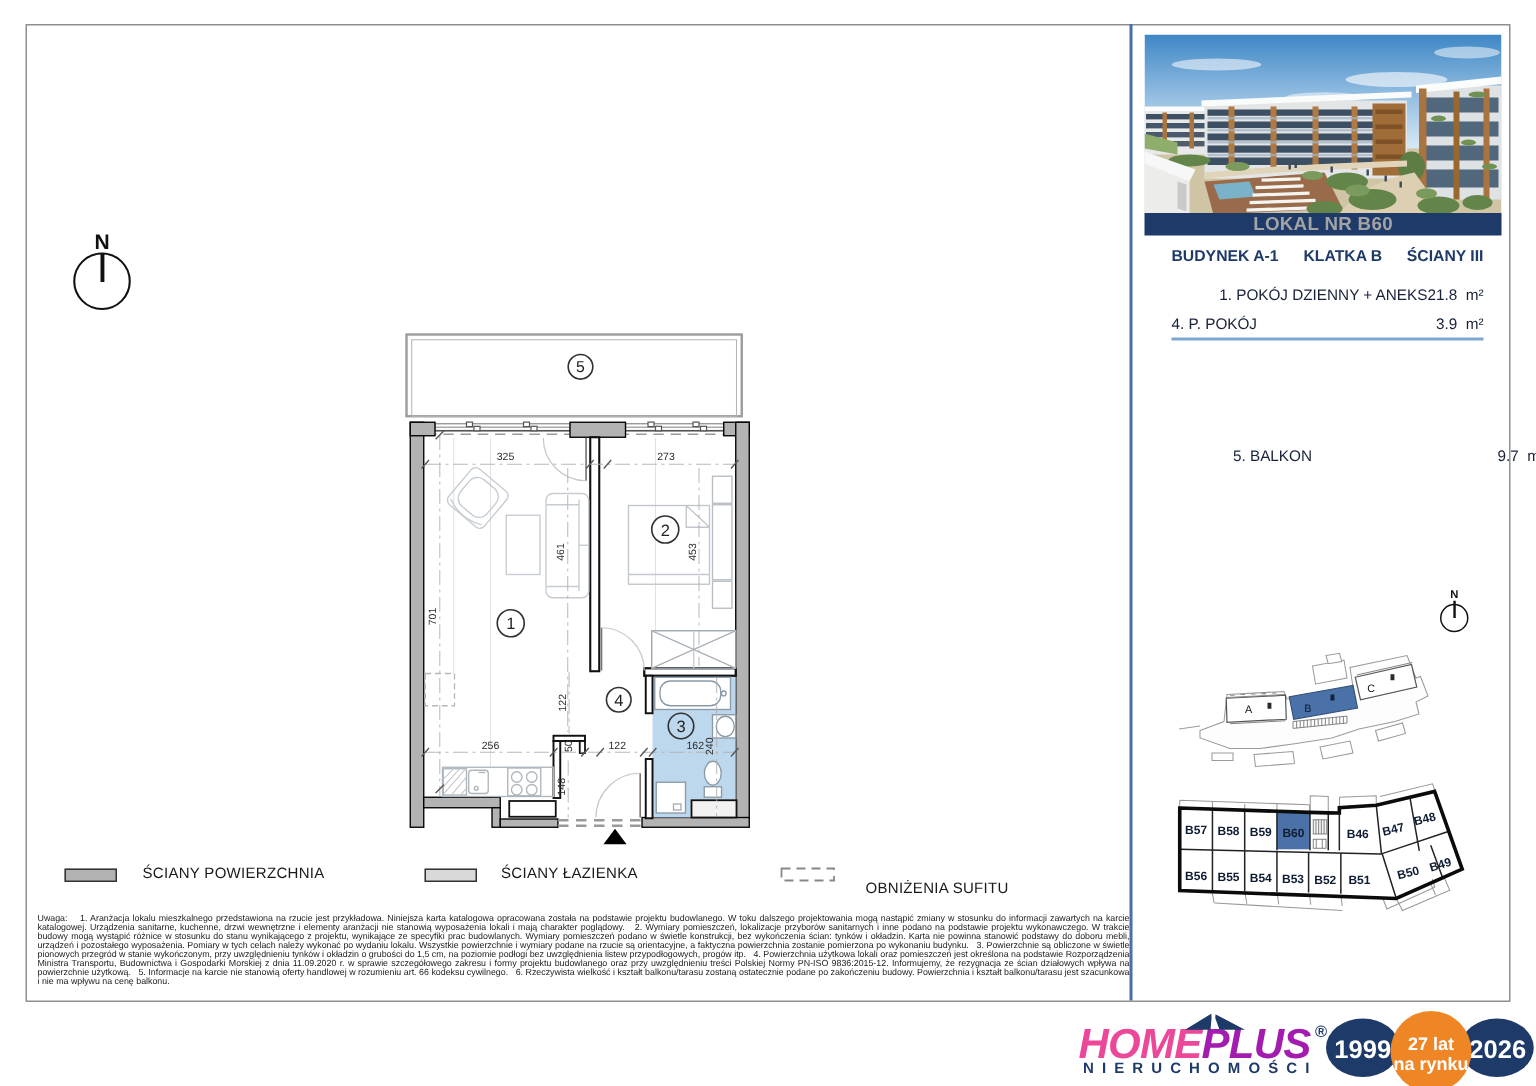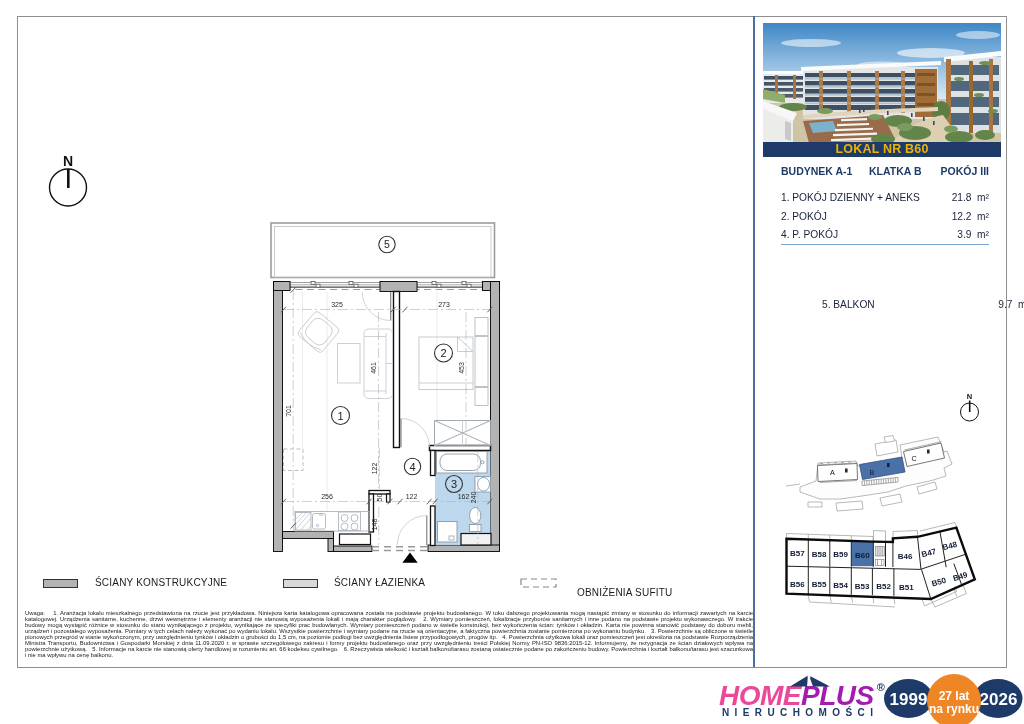--- a/index.html
+++ b/index.html
@@ -368,34 +368,33 @@
       <rect x="170" y="98" width="1.6" height="4"></rect>
         <rect x="148" y="90" width="1.6" height="4"></rect>
     </g>
 
     <path d="M0 86 L30 96 L30 120 L0 120 Z" fill="#ececea"></path>
     <path d="M0 78 L34 90 L30 98 L0 86 Z" fill="#f6f7f6"></path>
     <path d="M0 66 L22 72 L22 80 L0 76 Z" fill="#8fae6b"></path>
     <path d="M22 98 L28 100 L28 118 L22 116 Z" fill="#c9cac8"></path>
   </svg>
 
-  <div class="abs" style="left:763px;top:142px;width:238px;height:15px;background:#1e3a68;color:#eab308;
+  <div class="abs" style="left:763px;top:142px;width:238px;height:15px;background:#1e3a68;color:#a3a3a3;
        font-size:12.5px;font-weight:bold;text-align:center;line-height:15px;letter-spacing:0.2px;">LOKAL NR B60</div>
 
   <div class="abs navy" style="left:781px;top:165px;width:208px;font-size:10.5px;font-weight:bold;">
     <span style="float:left;">BUDYNEK A-1</span>
     <span class="abs" style="left:88px;">KLATKA B</span>
-    <span style="float:right;">POKÓJ III</span>
+    <span style="float:right;">ŚCIANY III</span>
   </div>
 
   <div class="abs" style="left:781px;top:192px;width:208px;font-size:10.2px;color:#18223a;">
 
-    <div style="height:18.7px;">1. POKÓJ DZIENNY + ANEKS<span style="float:right;">21.8&nbsp; m²</span></div>
-
-    <div style="height:18.7px;">2. POKÓJ<span style="float:right;">12.2&nbsp; m²</span></div>
+    <div style="height:18.7px;text-align:right;">1. POKÓJ DZIENNY + ANEKS<span style="float:right;">21.8&nbsp; m²</span></div>
+
 
 
     <div style="height:14.5px;">4. P. POKÓJ<span style="float:right;">3.9&nbsp; m²</span></div>
 
     <div style="height:1.5px;background:#7ba7d4;margin-bottom:4.5px;"></div>
 
   </div>
 
   <div class="abs" style="left:822px;top:299px;width:208px;font-size:10.2px;color:#18223a;">5. BALKON<span style="float:right;">9.7&nbsp; m²</span></div>
 
@@ -486,21 +485,21 @@
       <text x="862" y="588.6">B53</text>
       <text x="883.5" y="589.2">B52</text>
       <text x="906.3" y="589.6">B51</text>
       <text transform="rotate(-15 939.5 584.5)" x="939.5" y="584.5">B50</text>
       <text transform="rotate(-17 961 579)" x="961" y="579">B49</text>
     </g>
   </svg>
 
   <div class="abs" style="left:43px;top:579px;width:33px;height:7px;background:#b3b3b3;border:1px solid #333;"></div>
 
-  <div class="abs" style="left:95px;top:577px;font-size:10px;color:#1a1a1a;letter-spacing:0.2px;">ŚCIANY KONSTRUKCYJNE</div>
+  <div class="abs" style="left:95px;top:577px;font-size:10px;color:#1a1a1a;letter-spacing:0.2px;">ŚCIANY POWIERZCHNIA</div>
 
   <div class="abs" style="left:283px;top:579px;width:33px;height:7px;background:#d9d9d9;border:1px solid #333;"></div>
 
   <div class="abs" style="left:334px;top:577px;font-size:10px;color:#1a1a1a;letter-spacing:0.2px;">ŚCIANY ŁAZIENKA</div>
 
   <svg class="abs" style="left:520px;top:578px;" width="38" height="11" viewBox="0 0 38 11">
     <rect x="1" y="1" width="35" height="8" stroke="#888" stroke-width="1.2" stroke-dasharray="6 4" fill="none"></rect>
   </svg>
 
   <div class="abs" style="left:577px;top:577px;font-size:10px;color:#1a1a1a;letter-spacing:0.2px;margin-top:10px;">OBNIŻENIA SUFITU</div>

